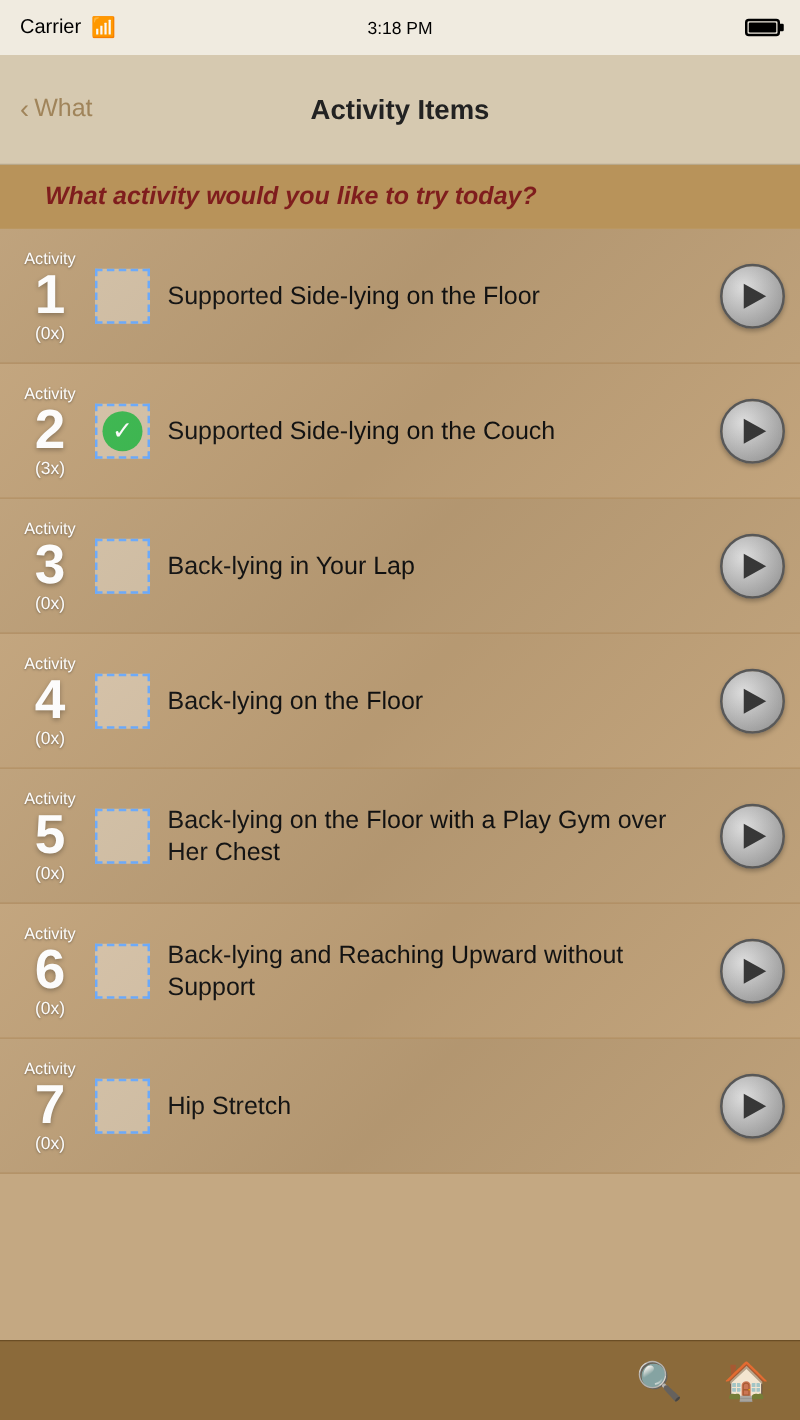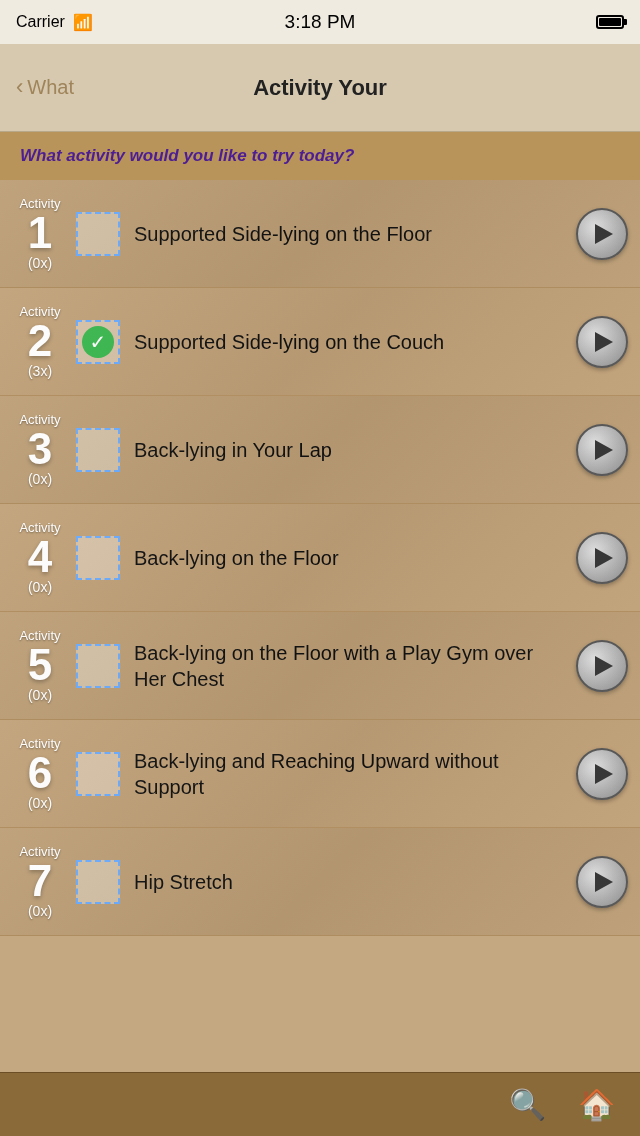--- a/index.html
+++ b/index.html
@@ -20,21 +20,21 @@
       background: #f0ebe0;
       display: flex;
       align-items: center;
       justify-content: space-between;
       padding: 0 16px;
       font-size: 16px;
       font-weight: 500;
       color: #000;
     }
     .status-left { display: flex; align-items: center; gap: 8px; }
-    .status-time { position: absolute; left: 50%; transform: translateX(-50%); font-size: 19px; font-weight: 500; }
+    .status-time { position: absolute; left: 50%; transform: translateX(-50%); font-size: 14px; font-weight: 500; }
     .status-right { display: flex; align-items: center; gap: 6px; }
     .battery-icon {
       width: 28px; height: 14px; border: 2px solid #000; border-radius: 3px;
       position: relative; display: flex; align-items: center; padding: 1px;
     }
     .battery-icon::after {
       content: ''; position: absolute; right: -5px; top: 50%; transform: translateY(-50%);
       width: 3px; height: 6px; background: #000; border-radius: 0 1px 1px 0;
     }
     .battery-fill { background: #000; height: 100%; width: 100%; border-radius: 1px; }
@@ -56,24 +56,24 @@
     }
     .back-chevron { font-size: 22px; color: #a0845a; margin-top: -2px; }
     .nav-title {
       position: absolute; left: 50%; transform: translateX(-50%);
       font-size: 22px; font-weight: bold; color: #222;
     }
 
     
     .question-banner {
       background: #b8935a;
-      padding: 14px 20px;
-      font-size: 17px;
+      padding: 14px 36px;
+      font-size: 20px;
       font-weight: bold;
-      color: #4c1d95;
+      color: #7f1d1d;
       font-style: italic;
     }
 
     
     .activity-list {
       flex: 1;
       overflow-y: auto;
       height: calc(1136px - 44px - 88px - 52px - 64px);
     }
 
@@ -223,21 +223,21 @@
       <div class="battery-fill"></div>
     </div>
   </div>
 </div>
 
 <div class="nav-bar">
   <div class="back-button">
     <span class="back-chevron">‹</span>
     <span>What</span>
   </div>
-  <span class="nav-title">Activity Your</span>
+  <span class="nav-title">Activity Items</span>
 </div>
 
 <div class="question-banner">
   <span>What activity would you like to try today?</span>
 </div>
 
 <div class="activity-list" id="activity-list">
 <div class="activity-item">
       <div class="activity-number-block">
         <span class="activity-label">Activity</span>

